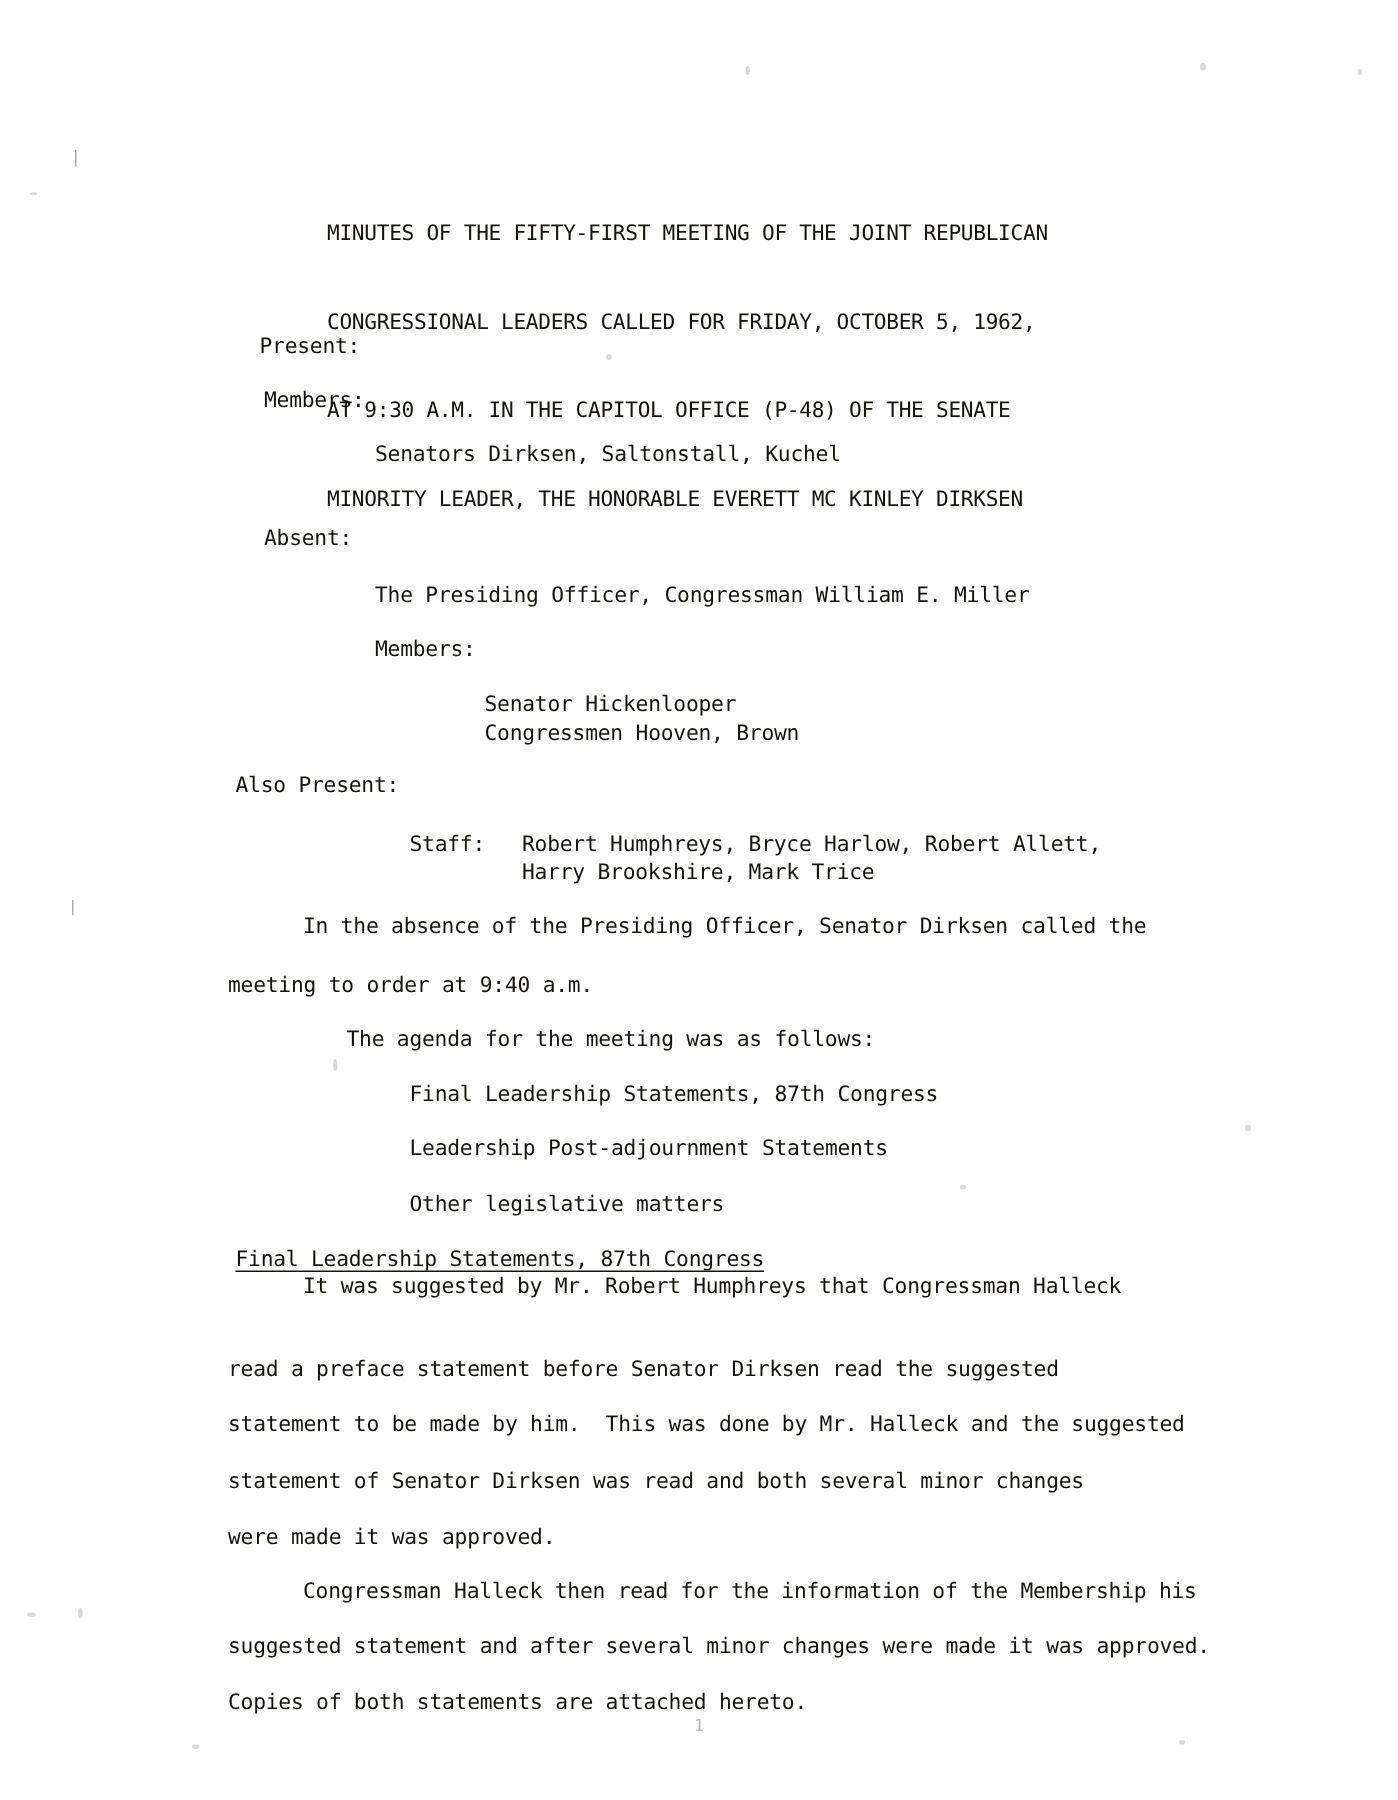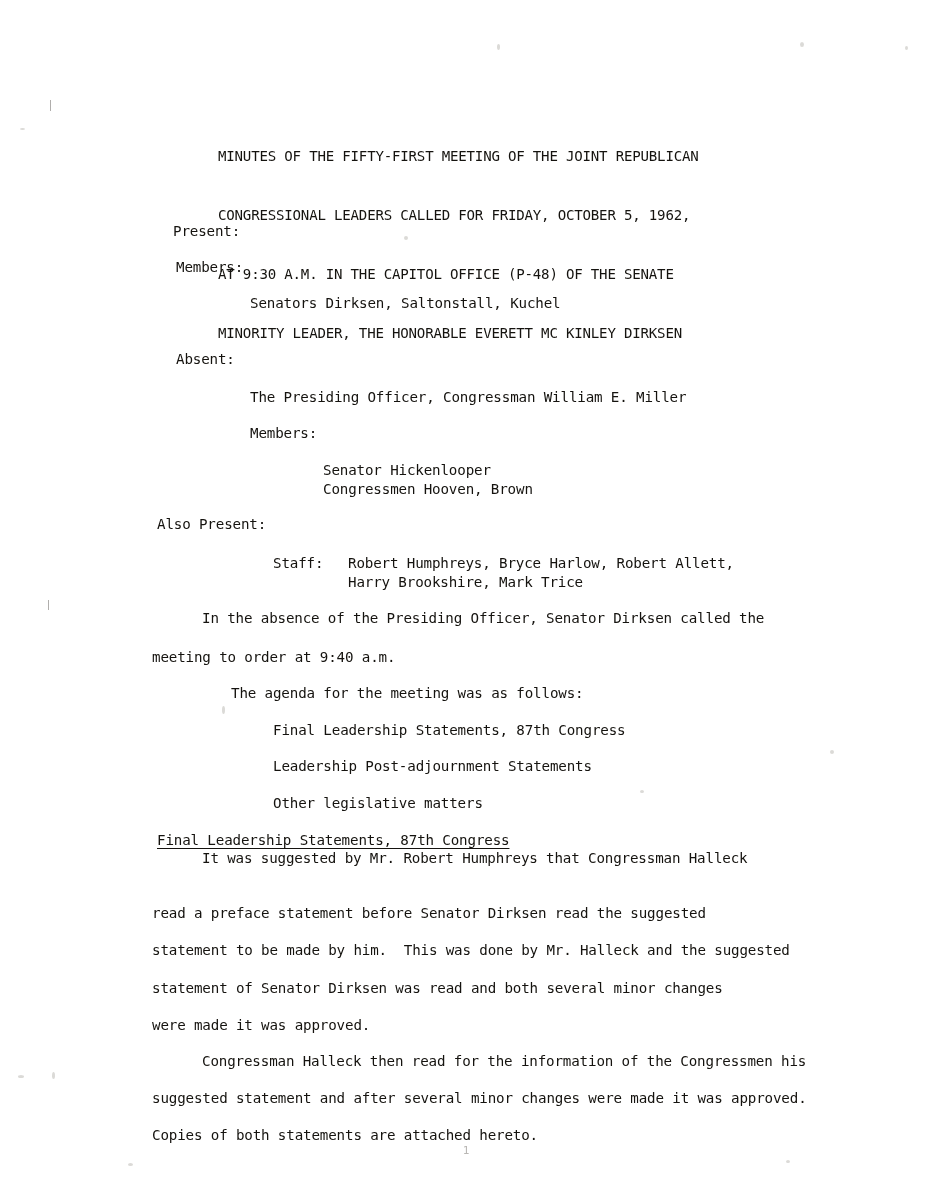--- a/index.html
+++ b/index.html
@@ -148,19 +148,19 @@
   <div class="tw agenda" style="top:794px;">Other legislative matters</div>
 
   <div class="tw heading-ul" style="top:831px;">Final Leadership Statements, 87th Congress</div>
 
   <div class="tw body-line indent" style="top:849px;">It was suggested by Mr. Robert Humphreys that Congressman Halleck</div>
   <div class="tw body-line" style="top:904px;">read a preface statement before Senator Dirksen read the suggested</div>
   <div class="tw body-line" style="top:941px;">statement to be made by him.  This was done by Mr. Halleck and the suggested</div>
   <div class="tw body-line" style="top:979px;">statement of Senator Dirksen was read and both several minor changes</div>
   <div class="tw body-line" style="top:1016px;">were made it was approved.</div>
 
-  <div class="tw body-line indent" style="top:1052px;">Congressman Halleck then read for the information of the Congressmen his</div>
+  <div class="tw body-line indent" style="top:1052px;">Congressman Halleck then read for the information of the Membership his</div>
   <div class="tw body-line" style="top:1089px;">suggested statement and after several minor changes were made it was approved.</div>
   <div class="tw body-line" style="top:1126px;">Copies of both statements are attached hereto.</div>
 
   <div class="page-num">1</div>
 
 </div>
 
 </body></html>

